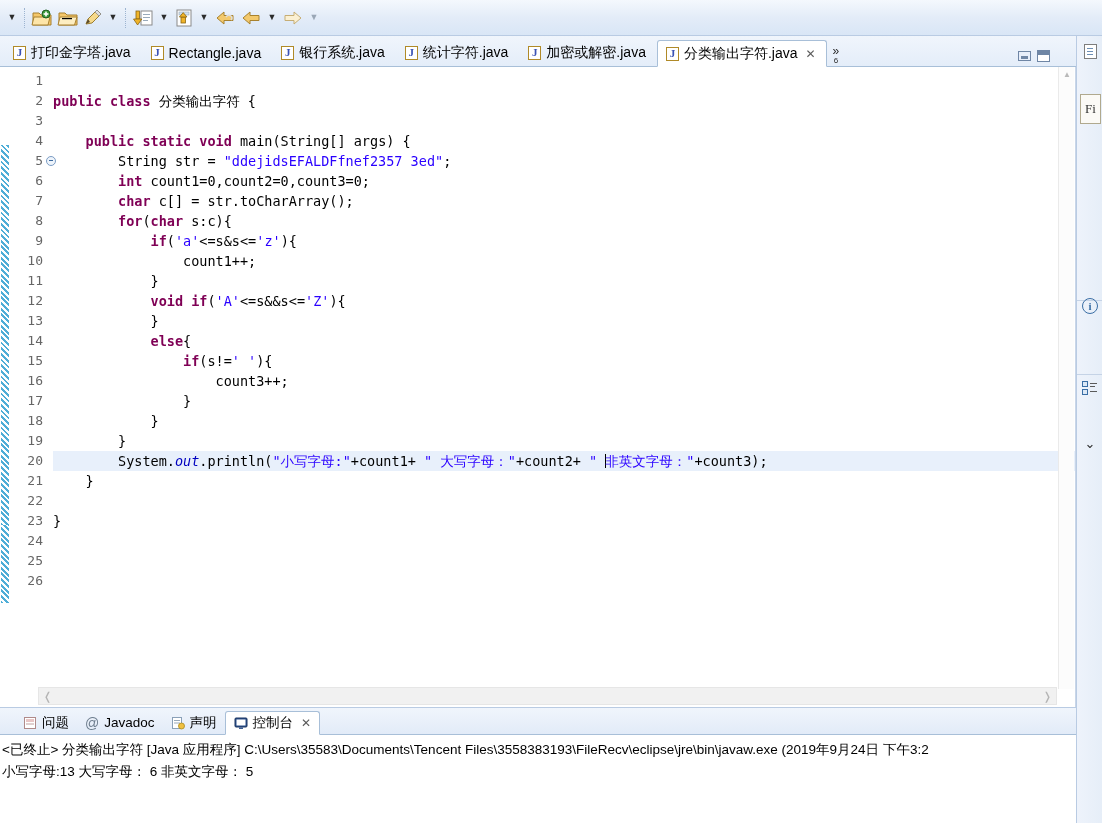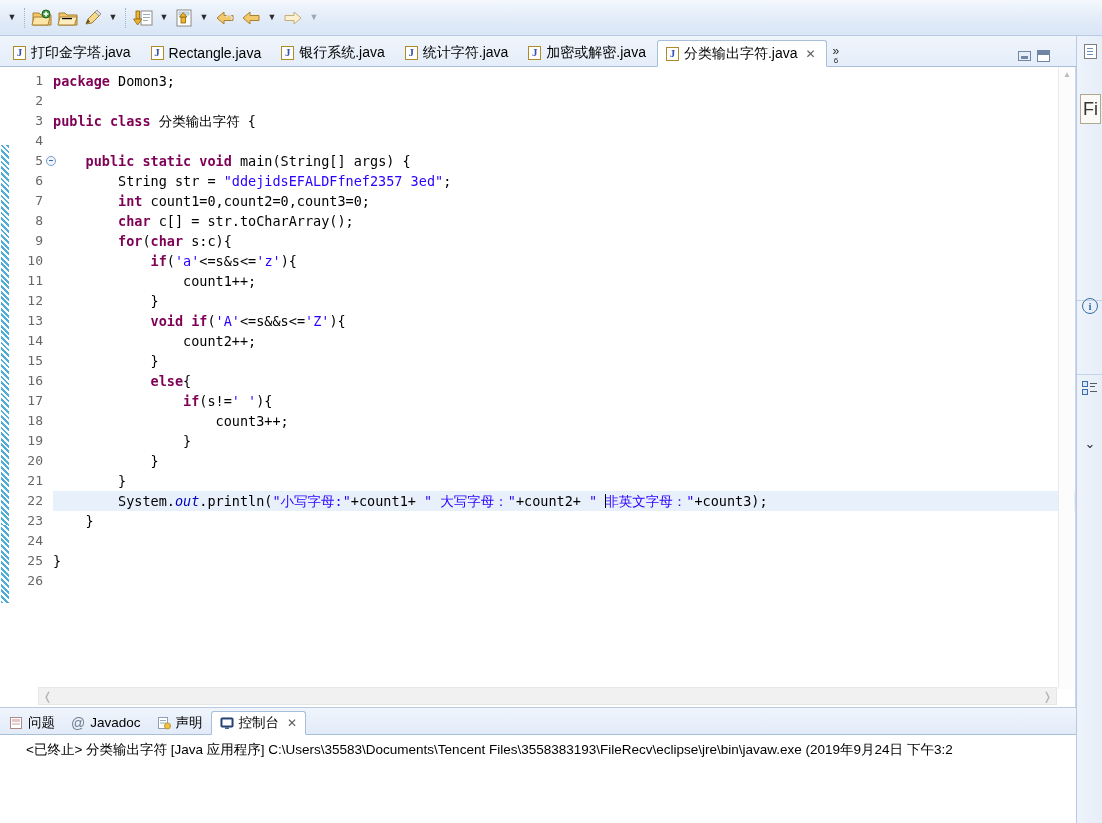--- a/index.html
+++ b/index.html
@@ -173,60 +173,61 @@
 
   
   .bottom {
     height: 116px;
     background: #ffffff;
     border-top: 1px solid #b9cbe3;
   }
   .btabs {
     height: 27px;
     background: linear-gradient(to bottom,#f0f5fc 0%,#e2ebf8 100%);
-    display: flex; align-items: flex-end; padding-left: 1px;
+    display: flex; align-items: flex-end; padding-left: 15px;
     border-bottom: 1px solid #a8bfd8;
   }
   .btab {
     display: flex; align-items: center; gap: 5px;
     height: 23px; padding: 0 8px;
     font-size: 13.5px; color: #000;
     white-space: nowrap;
   }
   .btab.active {
     background: #ffffff;
     border: 1px solid #a8bfd8; border-bottom-color: #ffffff;
     margin-bottom: -1px; height: 24px;
     border-top-left-radius: 3px; border-top-right-radius: 3px;
   }
   .console {
     padding: 4px 2px 0 2px;
     font-family: "Liberation Sans", sans-serif;
     font-size: 13.5px; color: #000;
-    white-space: nowrap; overflow: hidden; margin-left: 24px;
+    white-space: nowrap; overflow: hidden;
   }
   .console .cline { height: 22px; line-height: 22px; }
 
   
   .rightdock {
     position: absolute; right: 0; top: 36px; width: 26px; bottom: 0;
     background: linear-gradient(to right,#eef3fb 0%,#e6eef8 100%);
     border-left: 1px solid #b9cbe3;
   }
   .rd-item {
     position: absolute; left: 0; width: 26px;
     display: flex; align-items: center; justify-content: center;
   }
   .rd-label {
     position: absolute; left: 3px; top: 58px;
     width: 21px; height: 30px;
     border: 1px solid #b0a98e; background: #fbfaf6;
-    font-size: 18px; color: #333;
+    font-size: 13px; color: #333;
     display: flex; align-items: center; justify-content: center;
     overflow: hidden;
+    font-family: Liberation Serif, serif;
   }
   .rd-sep {
     position: absolute; left: 0; width: 26px; height: 1px; background: #c5d3e6;
   }
   .doc-ico {
     width: 13px; height: 15px; background: #ffffff;
     border: 1px solid #7d7d7d; position: relative;
   }
   .doc-ico i {
     position: absolute; left: 2px; right: 3px; height: 1px;
@@ -407,34 +408,32 @@
       <div class="ln">20</div>
       <div class="ln">21</div>
       <div class="ln">22</div>
       <div class="ln">23</div>
       <div class="ln">24</div>
       <div class="ln">25</div>
       <div class="ln">26</div>
     </div>
 
     <div class="code">
-      <div class="line"><span class="kw">package</span><span class="pln"> Domon3;</span></div>
       <div class="line"></div>
       <div class="line"><span class="kw">public class</span><span class="pln"> 分类输出字符 {</span></div>
       <div class="line"></div>
       <div class="line"><span class="pln">    </span><span class="kw">public static void</span><span class="pln"> main(String[] args) {</span></div>
       <div class="line"><span class="pln">        String str = </span><span class="str">"ddejidsEFALDFfnef2357 3ed"</span><span class="pln">;</span></div>
       <div class="line"><span class="pln">        </span><span class="kw">int</span><span class="pln"> count1=0,count2=0,count3=0;</span></div>
       <div class="line"><span class="pln">        </span><span class="kw">char</span><span class="pln"> c[] = str.toCharArray();</span></div>
       <div class="line"><span class="pln">        </span><span class="kw">for</span><span class="pln">(</span><span class="kw">char</span><span class="pln"> s:c){</span></div>
       <div class="line"><span class="pln">            </span><span class="kw">if</span><span class="pln">(</span><span class="str">'a'</span><span class="pln">&lt;=s&amp;s&lt;=</span><span class="str">'z'</span><span class="pln">){</span></div>
       <div class="line"><span class="pln">                count1++;</span></div>
       <div class="line"><span class="pln">            }</span></div>
       <div class="line"><span class="pln">            </span><span class="kw">void if</span><span class="pln">(</span><span class="str">'A'</span><span class="pln">&lt;=s&amp;&amp;s&lt;=</span><span class="str">'Z'</span><span class="pln">){</span></div>
-      <div class="line"><span class="pln">                count2++;</span></div>
       <div class="line"><span class="pln">            }</span></div>
       <div class="line"><span class="pln">            </span><span class="kw">else</span><span class="pln">{</span></div>
       <div class="line"><span class="pln">                </span><span class="kw">if</span><span class="pln">(s!=</span><span class="str">' '</span><span class="pln">){</span></div>
       <div class="line"><span class="pln">                    count3++;</span></div>
       <div class="line"><span class="pln">                }</span></div>
       <div class="line"><span class="pln">            }</span></div>
       <div class="line"><span class="pln">        }</span></div>
       <div class="line hl"><span class="pln">        System.</span><span class="fld">out</span><span class="pln">.println(</span><span class="str">"小写字母:"</span><span class="pln">+count1+ </span><span class="str">" 大写字母："</span><span class="pln">+count2+ </span><span class="str">" </span><span class="caretbar"></span><span class="str">非英文字母："</span><span class="pln">+count3);</span></div>
       <div class="line"><span class="pln">    }</span></div>
       <div class="line"></div>
@@ -481,20 +480,21 @@
           <rect x="2.5" y="3.5" width="9" height="6" fill="#ffffff"></rect>
           <rect x="5" y="11.5" width="4" height="1.4" fill="#2b4f8a"></rect>
         </svg>
         <span>控制台</span>
         <span class="tab-close">✕</span>
       </div>
     </div>
 
     <div class="console">
       <div class="cline">&lt;已终止&gt; 分类输出字符 [Java 应用程序] C:\Users\35583\Documents\Tencent Files\3558383193\FileRecv\eclipse\jre\bin\javaw.exe  (2019年9月24日 下午3:2</div>
+      <div class="cline">小写字母:13 大写字母： 6 非英文字母： 5</div>
     </div>
   </div>
 
   <div class="rightdock">
     <div class="rd-item" style="top:8px">
       <span class="doc-ico">
         <i style="top:3px"></i>
           <i style="top:6px"></i>
           <i style="top:9px"></i>
       </span>

